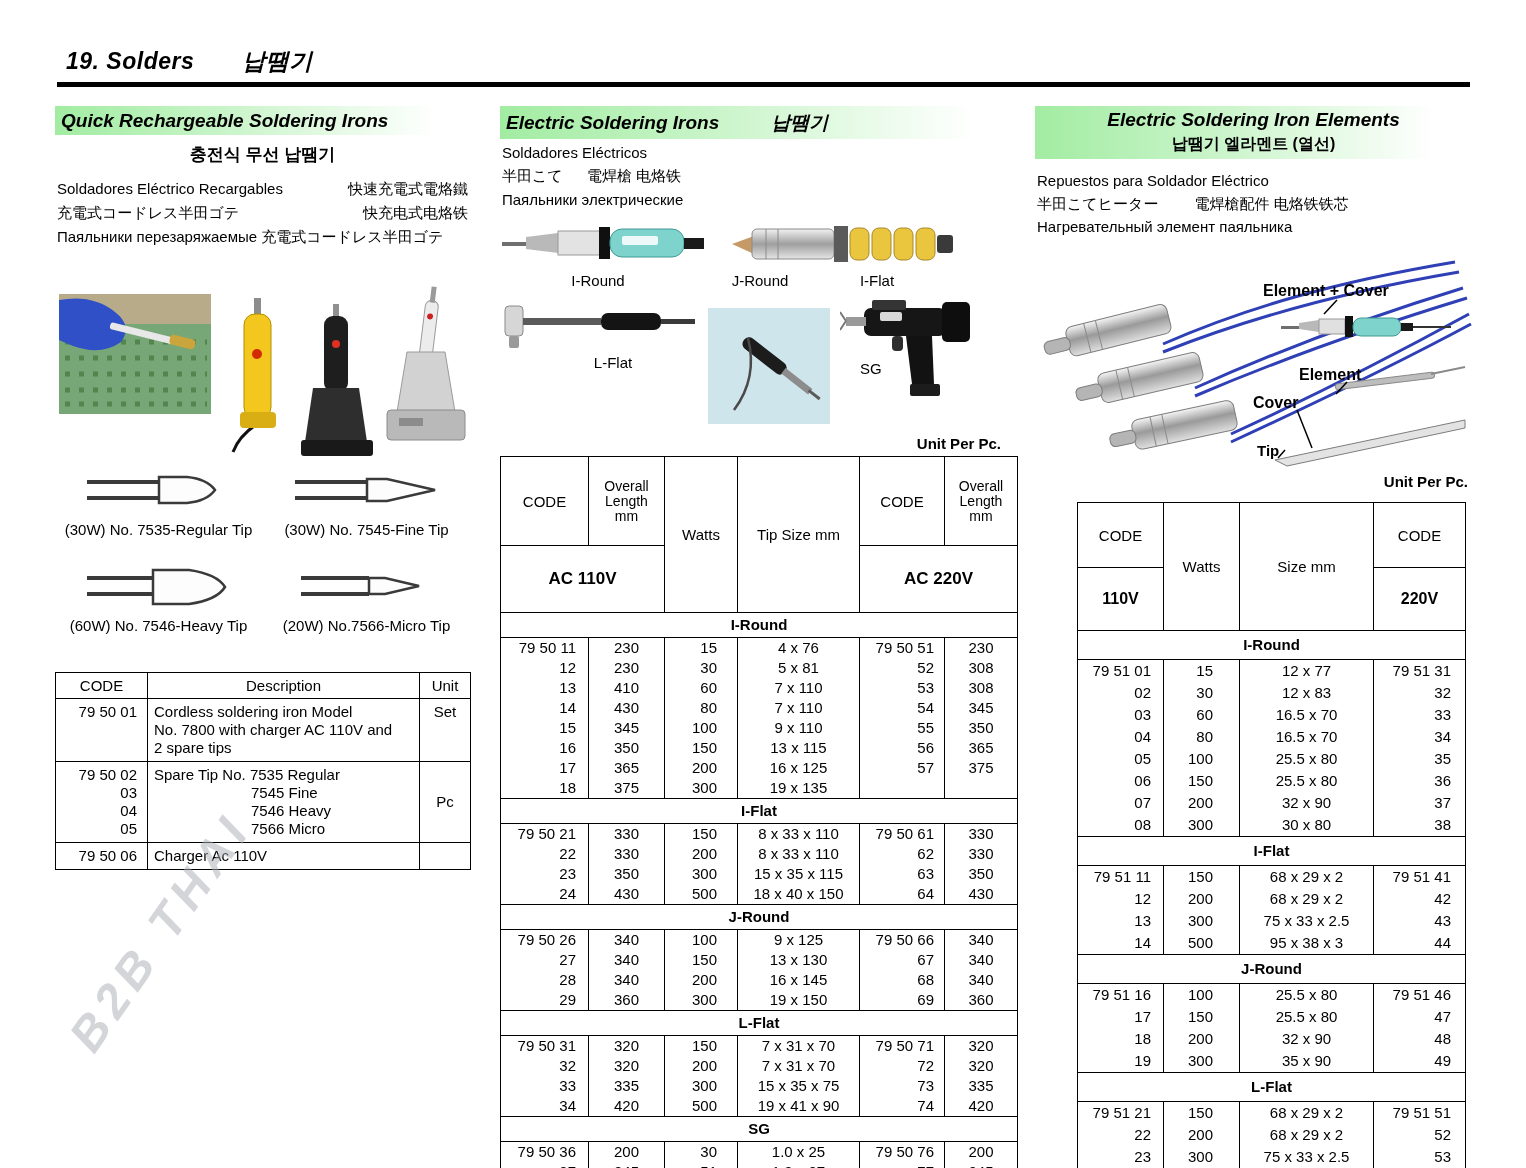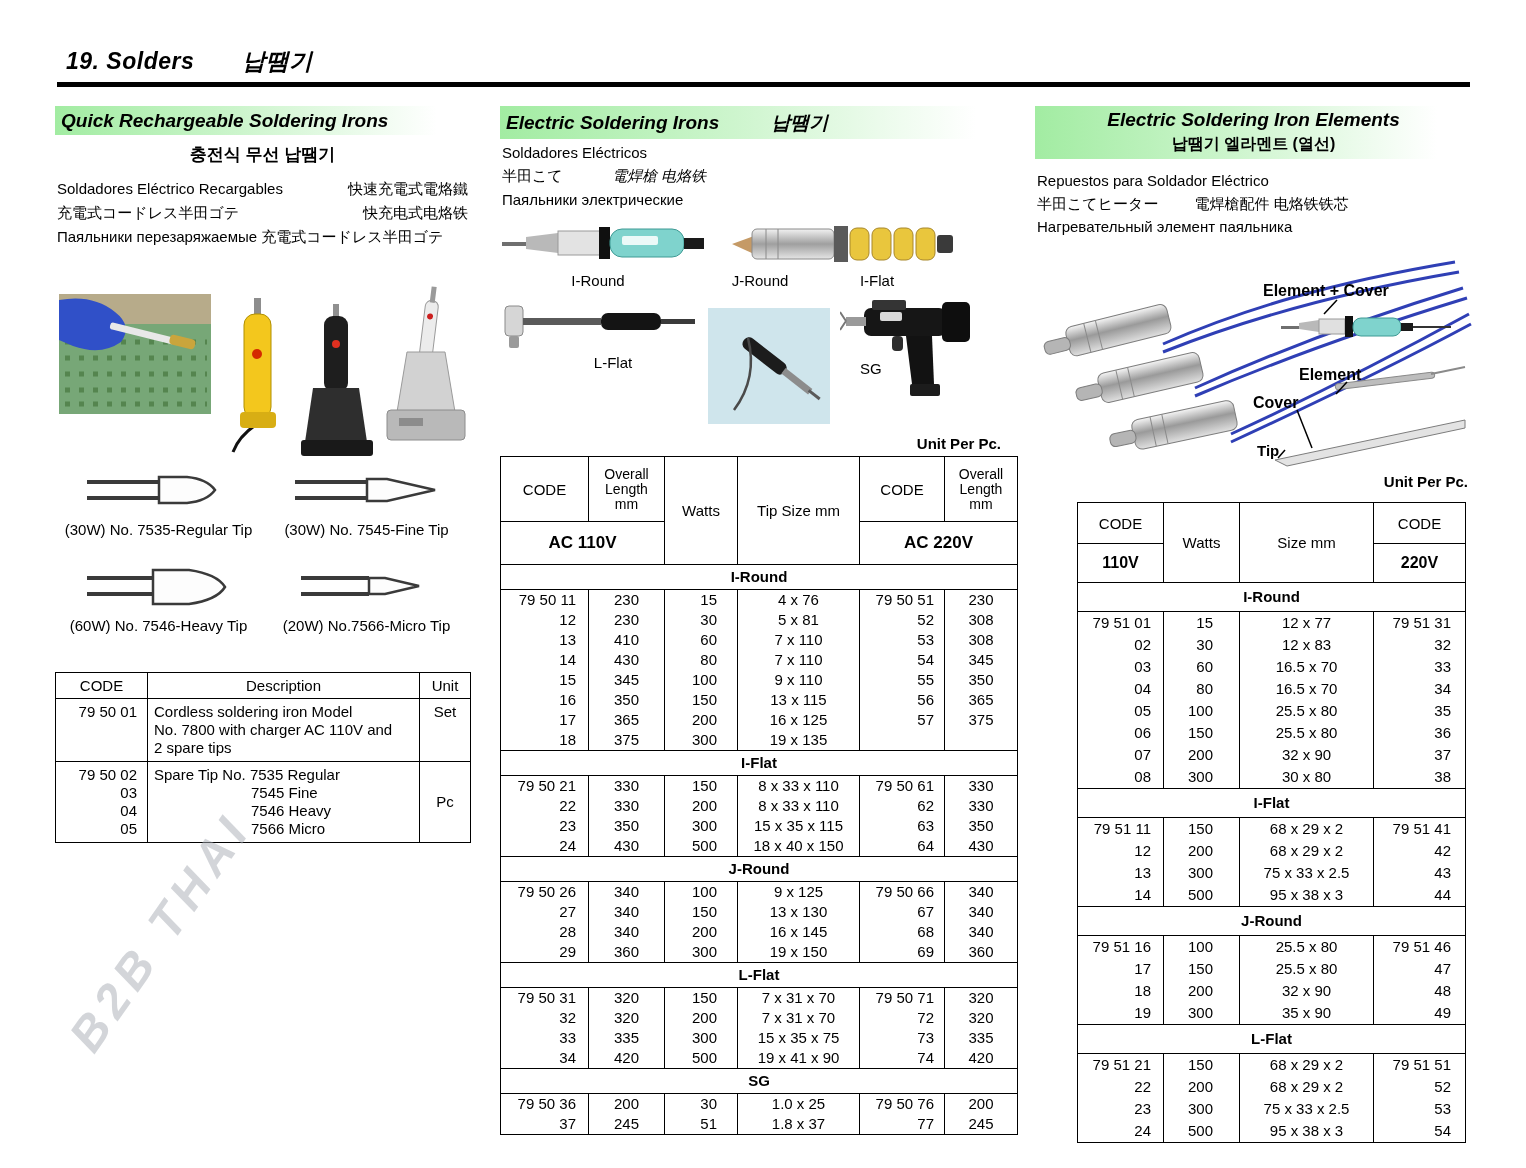--- a/index.html
+++ b/index.html
@@ -21,21 +21,21 @@
   .sec-title{font-size:19px;font-weight:bold;font-style:italic;padding:4px 6px 3px;}
   .col-left .sec-title,.col-mid .sec-title{position:absolute;top:0;left:0;right:0;}
   .sec-title .kr{margin-left:52px;}
 
   .kr-sub{position:absolute;top:37px;left:0;right:0;text-align:center;font-weight:bold;font-size:17px;}
   .lang{position:absolute;left:2px;right:2px;font-size:15px;}
   .lang.split{display:flex;justify-content:space-between;}
   .l1{top:74px}.l2{top:98px}.l3{top:122px}
   .m-l1{top:38px}.m-l2{top:61px}.m-l3{top:85px}
   .r-l1{top:66px}.r-l2{top:89px}.r-l3{top:112px}
-  .gap-ml{margin-left:45px;font-style:italic;}
+  .gap-ml{margin-left:20px;}
   .gap-mr{margin-left:32px;}
 
   
   .left-images{position:absolute;top:150px;left:0;right:0;height:208px;}
   .li-photo{position:absolute;left:4px;top:38px;}
   .li-yellow{position:absolute;left:168px;top:40px;}
   .li-black{position:absolute;left:244px;top:48px;}
   .li-gray{position:absolute;left:322px;top:30px;}
 
   .tips{position:absolute;top:360px;left:0;right:0;height:200px;}
@@ -66,21 +66,21 @@
   .lbl-lflat{left:58px;top:142px;width:110px;text-align:center;}
   .mi-photo{position:absolute;left:208px;top:96px;width:122px;height:116px;background:#cfe5ec;}
   .mi-sg{position:absolute;left:340px;top:78px;}
   .lbl-sg{left:360px;top:148px;}
   .unit-note{position:absolute;font-weight:bold;font-size:15px;margin-left:16px;}
   .mid-unit{right:16px;bottom:2px;}
 
   .mid-table-wrap{position:absolute;top:350px;left:0;}
   .spec-table{font-size:15px;table-layout:fixed;border:1px solid #000;}
   .spec-table th,.spec-table td{border-left:1px solid #000;border-right:1px solid #000;}
-  .spec-table thead th{border-bottom:1px solid #000;font-weight:normal;text-align:center;vertical-align:middle;padding:4px 2px;}
+  .spec-table thead th{border-bottom:1px solid #000;font-weight:normal;text-align:center;vertical-align:middle;padding:16px 2px;}
   .mid-table{width:517px;}
   .th-tall{height:56px;}
   .th-ovlen{white-space:pre-line;font-size:14px;line-height:15px;}
   .th-ac{font-weight:bold !important;font-size:17px;height:34px;margin-top:27px;}
   .spec-table td{padding:0 2px;}
   .mid-table td{line-height:20px;}
   .section-row td{border-top:1px solid #000;border-bottom:1px solid #000;font-weight:bold;text-align:center;padding:3px 0;line-height:18px;font-size:15px;}
   .mid-table td.c0{text-align:right;padding-right:12px;}
   .mid-table td.c1{text-align:center;}
   .mid-table td.c2{text-align:right;padding-right:20px;}
@@ -255,20 +255,25 @@
               <div>04</div>
               <div>05</div>
             </td>
             <td>
               <div>Spare Tip No. 7535 Regular</div>
               <div class="lt-indent">7545 Fine</div>
               <div class="lt-indent">7546 Heavy</div>
               <div class="lt-indent">7566 Micro</div>
             </td>
             <td class="lt-unit-mid">Pc</td>
+          </tr>
+          <tr>
+            <td class="lt-code">79 50 06</td>
+            <td>Charger Ac 110V</td>
+            <td class="lt-unit"></td>
           </tr>
         </tbody>
       </table>
     </div>
   </div>
 
   <div class="col col-mid">
     <div class="sec-title green">
       <span>Electric Soldering Irons</span><span class="kr">납땜기</span>
     </div>

